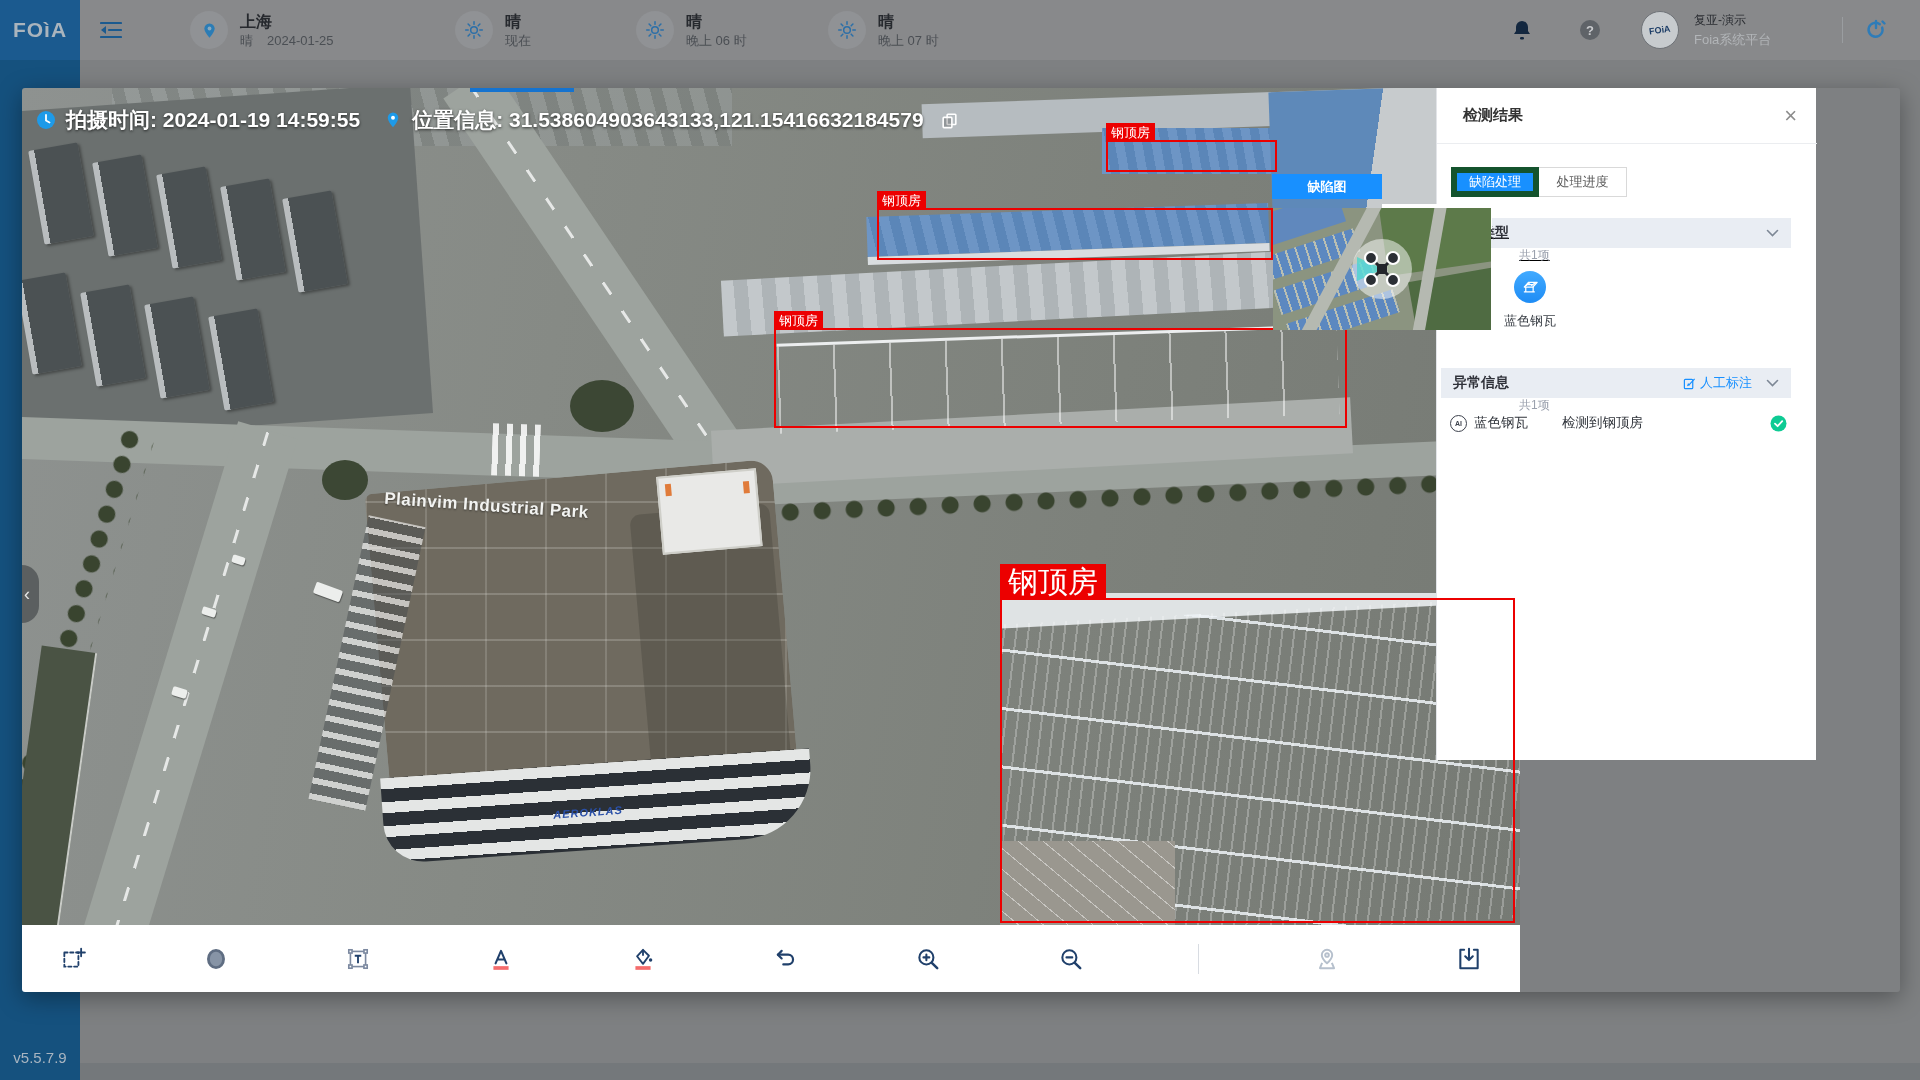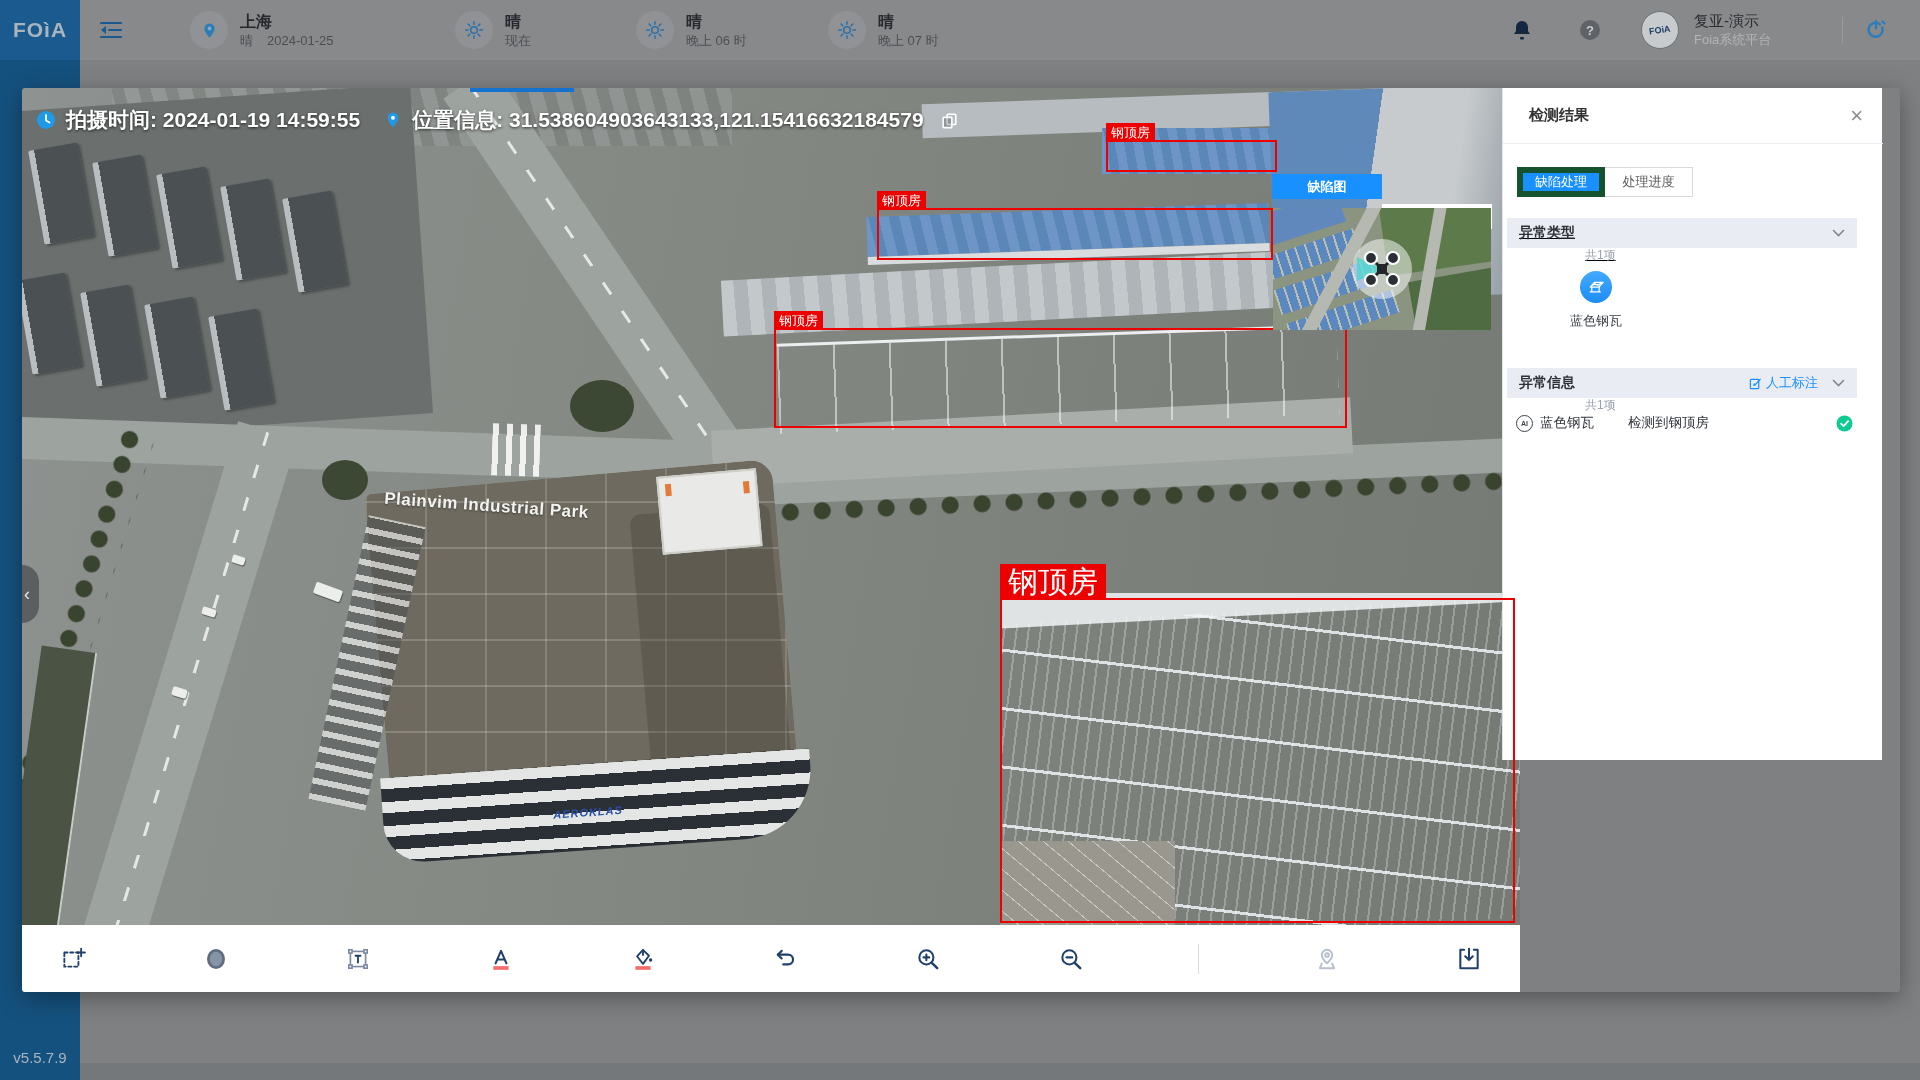--- a/index.html
+++ b/index.html
@@ -62,21 +62,21 @@
     background:rgba(30,35,40,.45); border-radius:0 58px 58px 0;
     color:rgba(255,255,255,.85); font-size:18px; display:flex; align-items:center; }
 
   
   #toolbar { left:0; top:837px; width:1498px; height:67px; background:#fff;
     display:flex; align-items:center; justify-content:space-between; padding:0 36px; }
   .tool { width:30px; height:30px; display:flex; align-items:center; justify-content:center; cursor:pointer; }
   .tool-divider { width:1px; height:30px; background:#d8dce2; }
 
   
-  #panel { left:1480px; top:0; width:380px; height:672px; background:#fff; border-left:1px solid #e2e4e8; }
+  #panel { left:1414px; top:0; width:380px; height:672px; background:#fff; border-left:1px solid #e2e4e8; }
   #panel-header { left:0; top:0; width:380px; height:56px; display:flex; align-items:center;
     padding:0 20px 0 26px; border-bottom:1px solid #ebedf0; }
   #panel-title { font-size:15px; font-weight:bold; color:#333; }
   #panel-close { margin-left:auto; font-size:22px; color:#8c8c8c; line-height:1; cursor:pointer; }
   #tabs { left:14px; top:79px; display:flex; font-size:13px; }
   .tab { width:88px; height:30px; display:flex; align-items:center; justify-content:center; cursor:pointer; }
   .tab.active { background:#1890ff; border:6px solid #14532d; color:#fff; }
   .tab.inactive { background:#fff; border:1px solid #d9d9d9; border-left:none; color:#595959; }
   .section-bar { left:4px; width:350px; height:30px; background:#e9edf3;
     display:flex; align-items:center; padding:0 12px; }
@@ -198,21 +198,21 @@
   <div class="abs" style="left:1579px;top:19px;">
     <svg width="22" height="22" viewBox="0 0 22 22">
         <circle cx="11" cy="11" r="10" fill="#5f6368"></circle>
         <text x="11" y="15.5" text-anchor="middle" font-size="13" font-weight="bold" fill="#c9cbce">?</text>
       </svg>
   </div>
   <div class="abs" style="left:1641px;top:11px;width:38px;height:38px;border-radius:50%;background:#c7cbce;display:flex;align-items:center;justify-content:center;overflow:hidden;border:1px solid #6f7378;">
     <span style="font-size:9px;font-weight:bold;color:#1b3c66;transform:rotate(-8deg);">FOiA</span>
   </div>
   <div class="abs" style="left:1694px;top:10px;">
-    <div style="font-size:15px;color:#2a2d32;line-height:21px;">复亚-演示</div>
+    <div style="font-size:12px;color:#2a2d32;line-height:21px;">复亚-演示</div>
     <div style="font-size:13px;color:#b2b5b8;line-height:18px;text-align:center;">Foia系统平台</div>
   </div>
   <div class="abs" style="left:1842px;top:17px;width:1px;height:26px;background:#9a9da0;"></div>
   <div class="abs" style="left:1864px;top:18px;">
     <svg width="24" height="24" viewBox="0 0 24 24" fill="none" stroke="#2e7cb8" stroke-width="2.4" stroke-linecap="round">
         <path d="M15.8 6.2a7 7 0 1 0 2.4 3.4"></path>
         <path d="M12 3v7"></path>
         <path d="M18.5 3.5l2 2"></path>
       </svg>
   </div>

